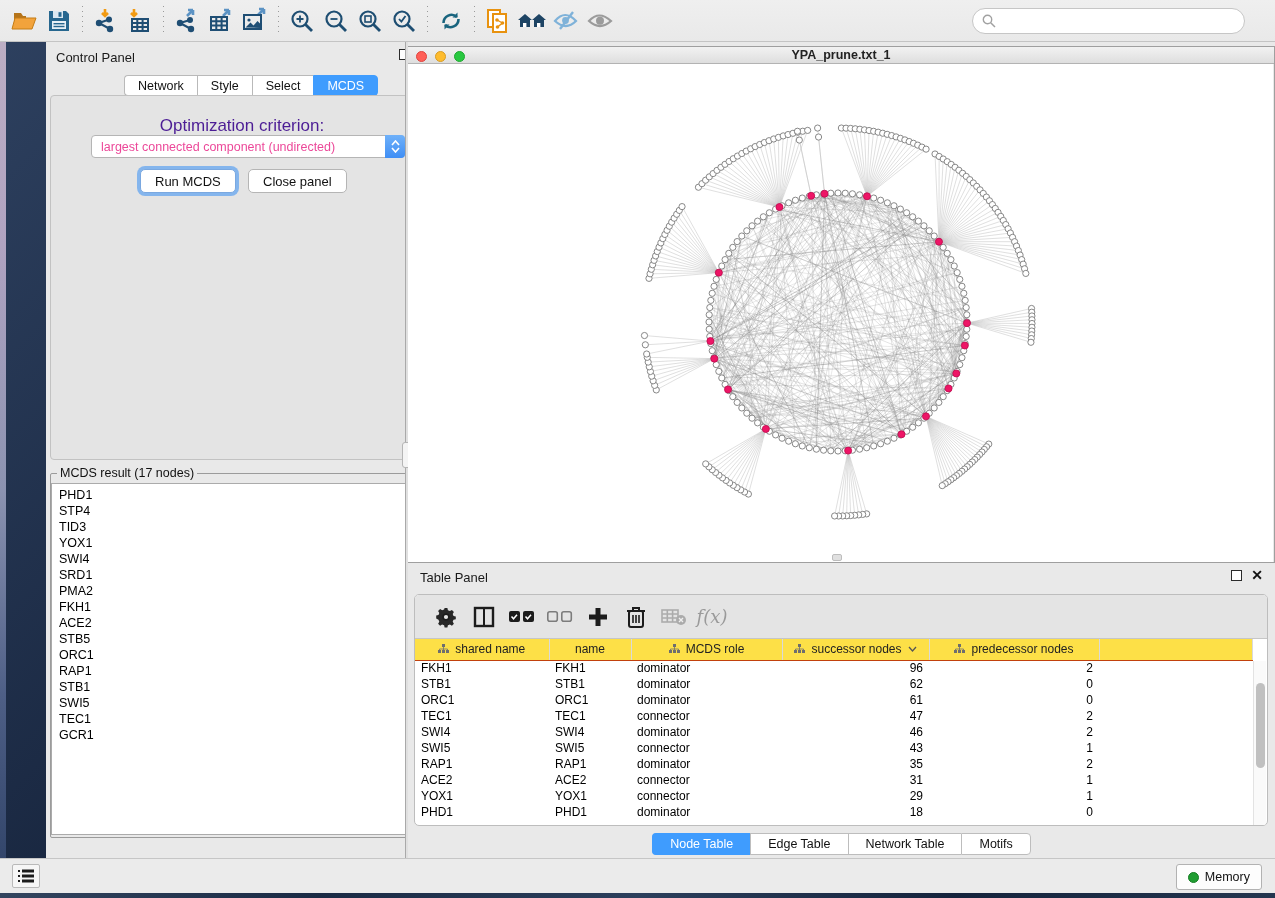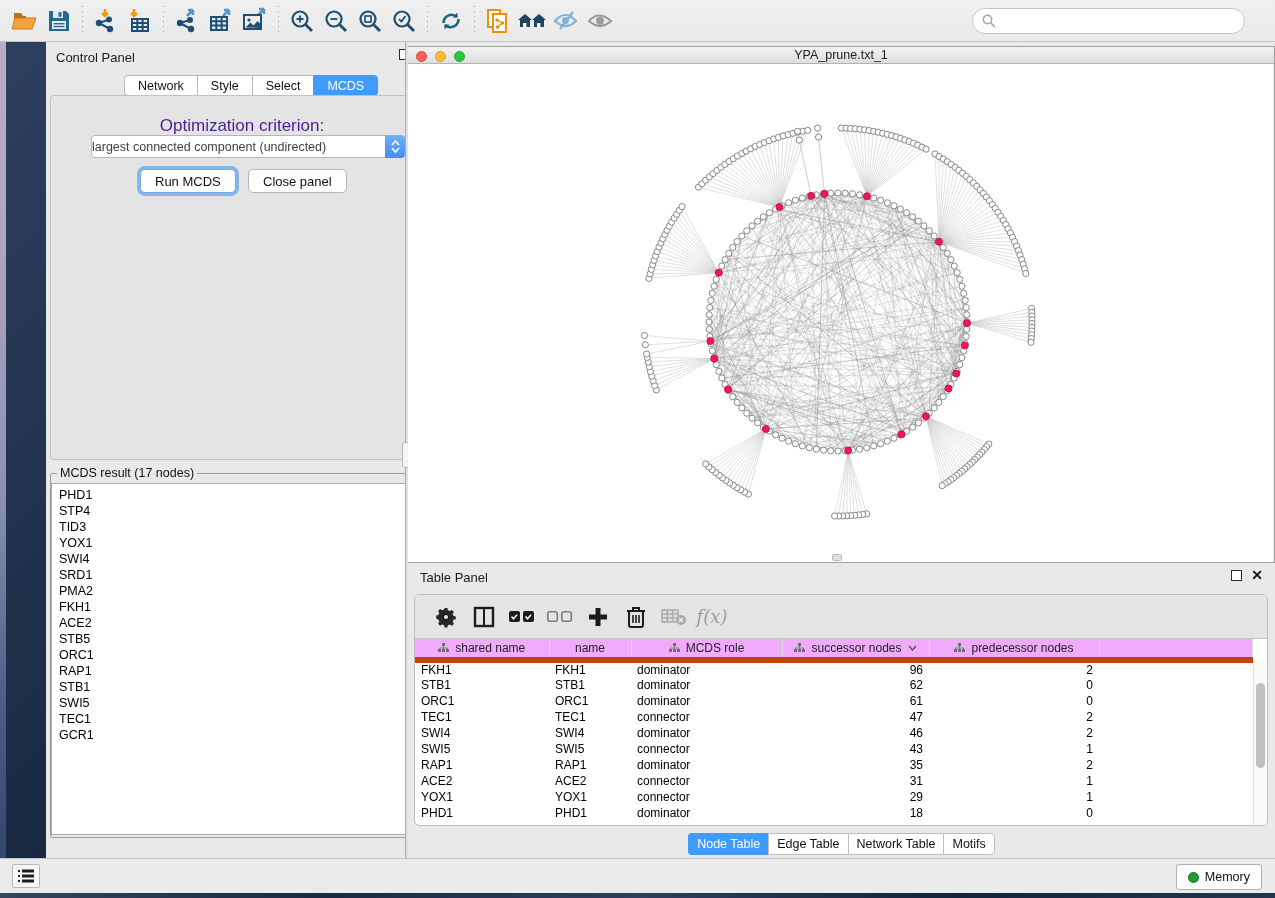--- a/index.html
+++ b/index.html
@@ -44,21 +44,21 @@
     border-right:none; font-size:12.5px; display:flex; align-items:center; color:#111; }
   .tab:first-child { border-radius:4px 0 0 4px; }
   .tab:last-child { border-right:1px solid #b9b9b9; border-radius:0 4px 4px 0; }
   .tab.active { background:#3f9cfe; border-color:#3f9cfe; color:#fff; }
 
   .cp-inner { position:absolute; left:4px; top:53px; width:384px; height:365px;
     background:#e4e4e4; border:1px solid #c2c2c2; border-radius:4px; }
   .opt-label { position:absolute; top:20px; width:100%; text-align:center; font-size:17px; color:#4c1d95; }
   .combo { position:absolute; left:40px; top:39px; width:314px; height:23px; background:#fff;
     border:1px solid #b5b5b5; border-radius:4px; display:flex; align-items:center; }
-  .combo-text { flex:1; font-size:12.5px; color:#404040; white-space:nowrap; }
+  .combo-text { flex:1; font-size:12.5px; padding-left:9px; color:#ec4899; white-space:nowrap; }
   .combo-btn { width:20px; height:23px; margin:-1px -1px -1px 0; border-radius:0 4px 4px 0;
     background:linear-gradient(#6fb1f9,#3f8ef5); display:flex; flex-direction:column;
     align-items:center; justify-content:center; gap:1px; }
   .combo-btn svg { display:block; }
   .cp-btn { position:absolute; top:73px; height:24px; padding:0 14px; background:#fff;
     border:1px solid #b5b5b5; border-radius:5px; font-size:13px; color:#111;
     display:flex; align-items:center; }
   .cp-btn.focused { box-shadow:0 0 0 3px rgba(100,165,240,.75); border-color:#7aa8e0; }
 
   .result-box { position:absolute; left:4px; top:424px; width:375px; height:372px; }
@@ -73,21 +73,21 @@
 
   
   .v-split { position:absolute; left:405px; top:42px; width:3px; height:816px; background:#e0e0e0;
     border-left:1px solid #a9a9a9; }
   .v-split .grip { position:absolute; left:-4px; top:400px; width:9px; height:26px;
     background:#f4f4f4; border:1px solid #b5b5b5; border-radius:3px; }
 
   
   .right-col { position:absolute; left:408px; top:42px; width:867px; height:816px; background:#e9e9e9; }
   .net-frame { position:absolute; left:0; top:4px; width:867px; height:517px;
-    border:1px solid #9f9f9f; border-left:none; }
+    border:1px solid #9f9f9f; border-left:none;font-weight:bold; }
   .net-titlebar { height:17px; background:linear-gradient(#f2f2f2,#dedede);
     border-bottom:1px solid #b3b3b3; position:relative; display:flex; align-items:center;
     justify-content:center; }
   .traffic { position:absolute; left:8px; top:3.5px; display:flex; gap:8px; }
   .traffic span { width:11px; height:11px; border-radius:50%; display:inline-block; }
   .t-red { background:#ff5f57; border:.5px solid #e0443e; }
   .t-yel { background:#febc2e; border:.5px solid #d89c23; }
   .t-grn { background:#28c840; border:.5px solid #1da82f; }
   .net-title { font-size:12.5px; color:#222; }
   .net-canvas { width:865px; height:498px; background:#fff; position:relative; }
@@ -101,33 +101,33 @@
   .tp-body { position:absolute; left:6px; top:31px; width:854px; height:232px;
     background:#fff; border:1px solid #bdbdbd; border-radius:5px; overflow:hidden; }
   .tp-toolbar { height:44px; background:#e4e4e4; border-bottom:1px solid #c6c6c6;
     display:flex; align-items:center; gap:8px; padding-left:16px; }
   .ticon { width:30px; height:30px; display:flex; align-items:center; justify-content:center; }
   .ticon.disabled { opacity:.42; }
   .fx { font-family:"DejaVu Serif", serif; font-style:italic; font-size:18px; color:#9a9a9a; }
 
   .tp-tablewrap { position:relative; height:187px; }
   table.node-table { border-collapse:collapse; table-layout:fixed; width:838px; }
-  table.node-table th { height:21px; background:#f0abfc; border-bottom:6px solid #c2410c;
+  table.node-table th { height:21px; background:#fde047; border-bottom:1px solid #c2410c;
     border-right:1px solid #d9d9d9; font-weight:normal; font-size:12px; color:#222;
     text-align:center; position:relative; }
   table.node-table th .hwrap { display:flex; align-items:center; justify-content:center; gap:6px; }
   table.node-table td { height:16px; font-size:12px; color:#000; padding:0 6px; white-space:nowrap; }
   td.num { text-align:right; padding-right:14px; }
   .tp-scroll { position:absolute; right:1px; top:22px; width:13px; height:164px; background:#fafafa;
     border-left:1px solid #e3e3e3; }
   .tp-scroll .thumb { position:absolute; left:1.5px; top:22px; width:9px; height:85px;
     background:#c0c0c0; border-radius:5px; }
 
   .bottom-tabs { position:absolute; left:0; top:270px; width:867px; display:flex; justify-content:center; }
-  .btab { height:22px; padding:0 8px; background:#fff; border:1px solid #bdbdbd; border-right:none;
+  .btab { height:22px; padding:0 17px; background:#fff; border:1px solid #bdbdbd; border-right:none;
     font-size:12.5px; color:#111; display:flex; align-items:center; }
   .btab:first-child { border-radius:4px 0 0 4px; }
   .btab:last-child { border-right:1px solid #bdbdbd; border-radius:0 4px 4px 0; }
   .btab.active { background:#3f9cfe; border-color:#3f9cfe; color:#fff; }
 
   
   .statusbar { position:absolute; left:0; top:858px; width:1275px; height:35px;
     background:#ebebeb; border-top:1px solid #c6c6c6; }
   .list-btn { position:absolute; left:12px; top:5px; width:28px; height:24px; background:#f6f6f6;
     border:1px solid #b9b9b9; border-radius:2px; display:flex; align-items:center; justify-content:center; }

